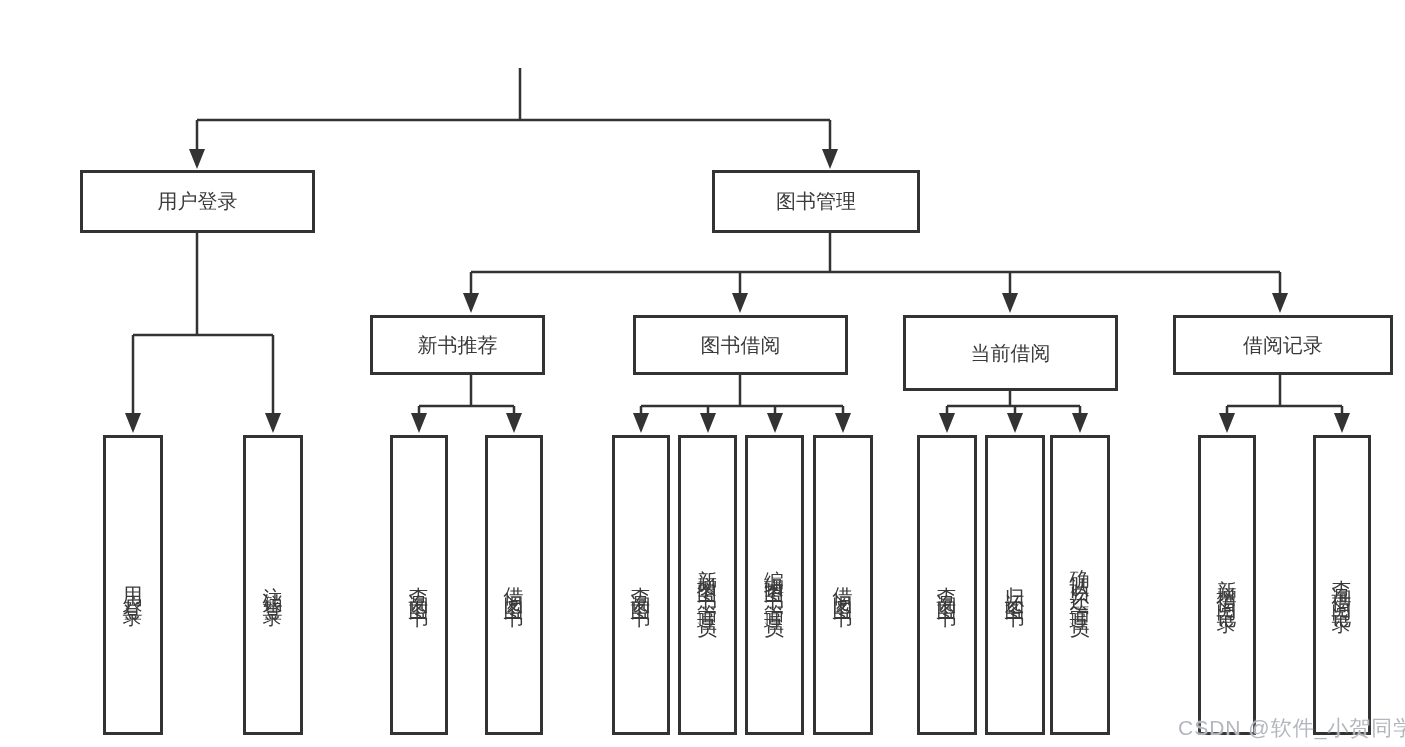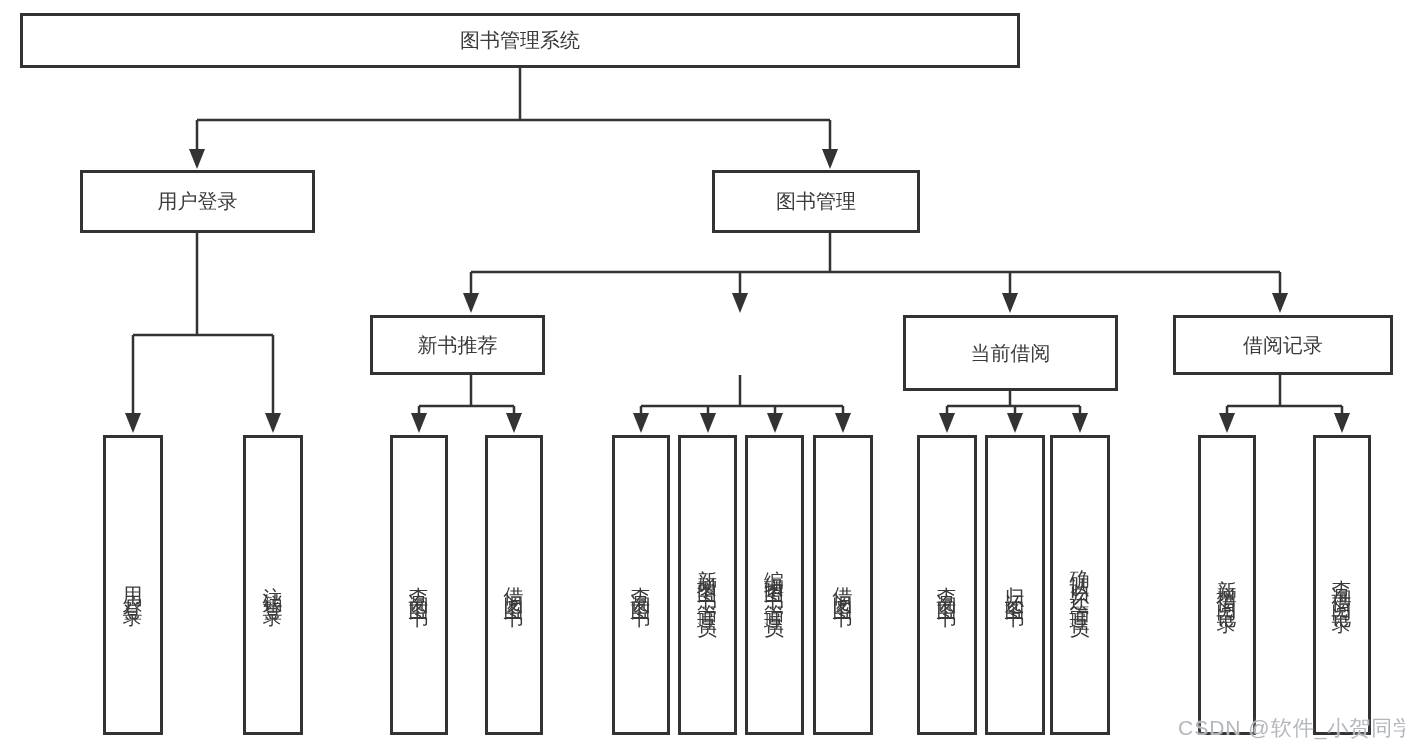--- a/index.html
+++ b/index.html
@@ -80,33 +80,33 @@
       <polygon points="767,413 783,413 775,433"></polygon>
       <polygon points="835,413 851,413 843,433"></polygon>
       <polygon points="939,413 955,413 947,433"></polygon>
       <polygon points="1007,413 1023,413 1015,433"></polygon>
       <polygon points="1072,413 1088,413 1080,433"></polygon>
       <polygon points="1219,413 1235,413 1227,433"></polygon>
       <polygon points="1334,413 1350,413 1342,433"></polygon>
     </g>
   </svg>
 
-  <div class="node" style="left:20px;top:13px;width:1000px;height:55px">
-    <span class="lbl">图书管理系统</span>
-  </div>
 
   <div class="node" style="left:80px;top:170px;width:235px;height:63px">
     <span class="lbl">用户登录</span>
   </div>
   <div class="node" style="left:712px;top:170px;width:208px;height:63px">
     <span class="lbl">图书管理</span>
   </div>
 
   <div class="node" style="left:370px;top:315px;width:175px;height:60px">
     <span class="lbl">新书推荐</span>
+  </div>
+  <div class="node" style="left:633px;top:315px;width:215px;height:60px">
+    <span class="lbl">图书借阅</span>
   </div>
   <div class="node" style="left:903px;top:315px;width:215px;height:76px">
     <span class="lbl">当前借阅</span>
   </div>
   <div class="node" style="left:1173px;top:315px;width:220px;height:60px">
     <span class="lbl">借阅记录</span>
   </div>
 
   <div class="node" style="left:103px;top:435px;width:60px;height:300px">
     <span class="lbl vtext">用户登录</span>

